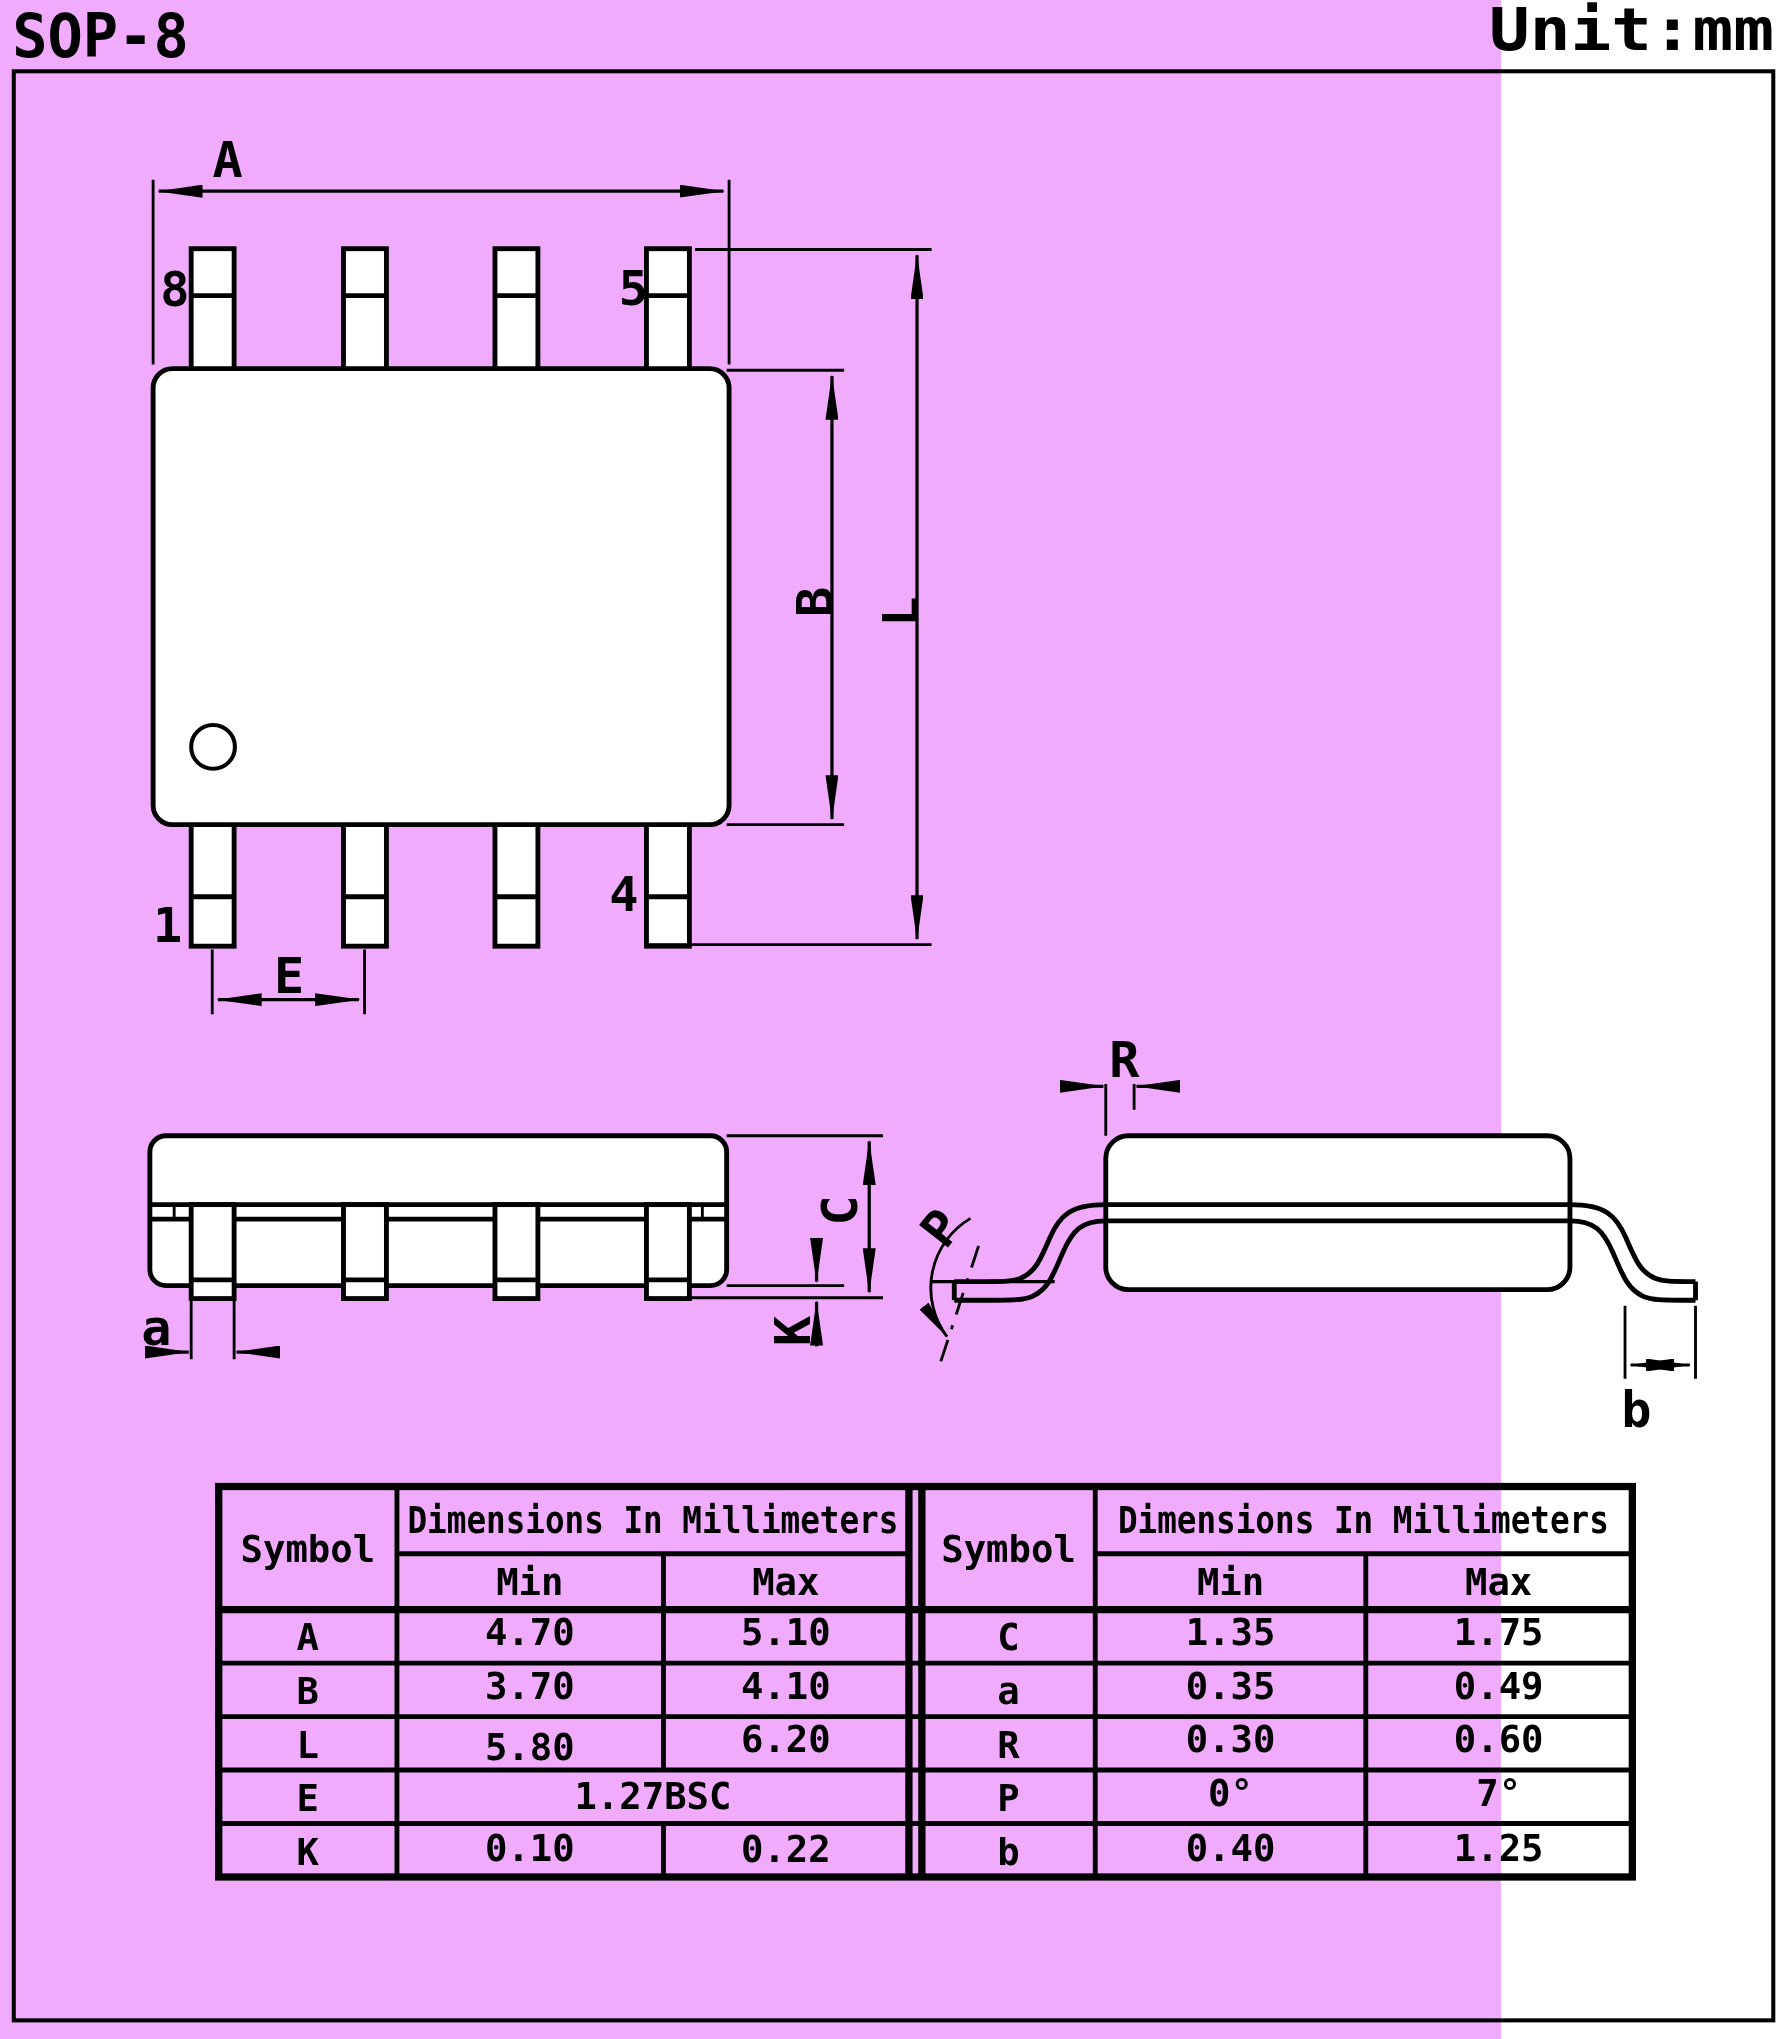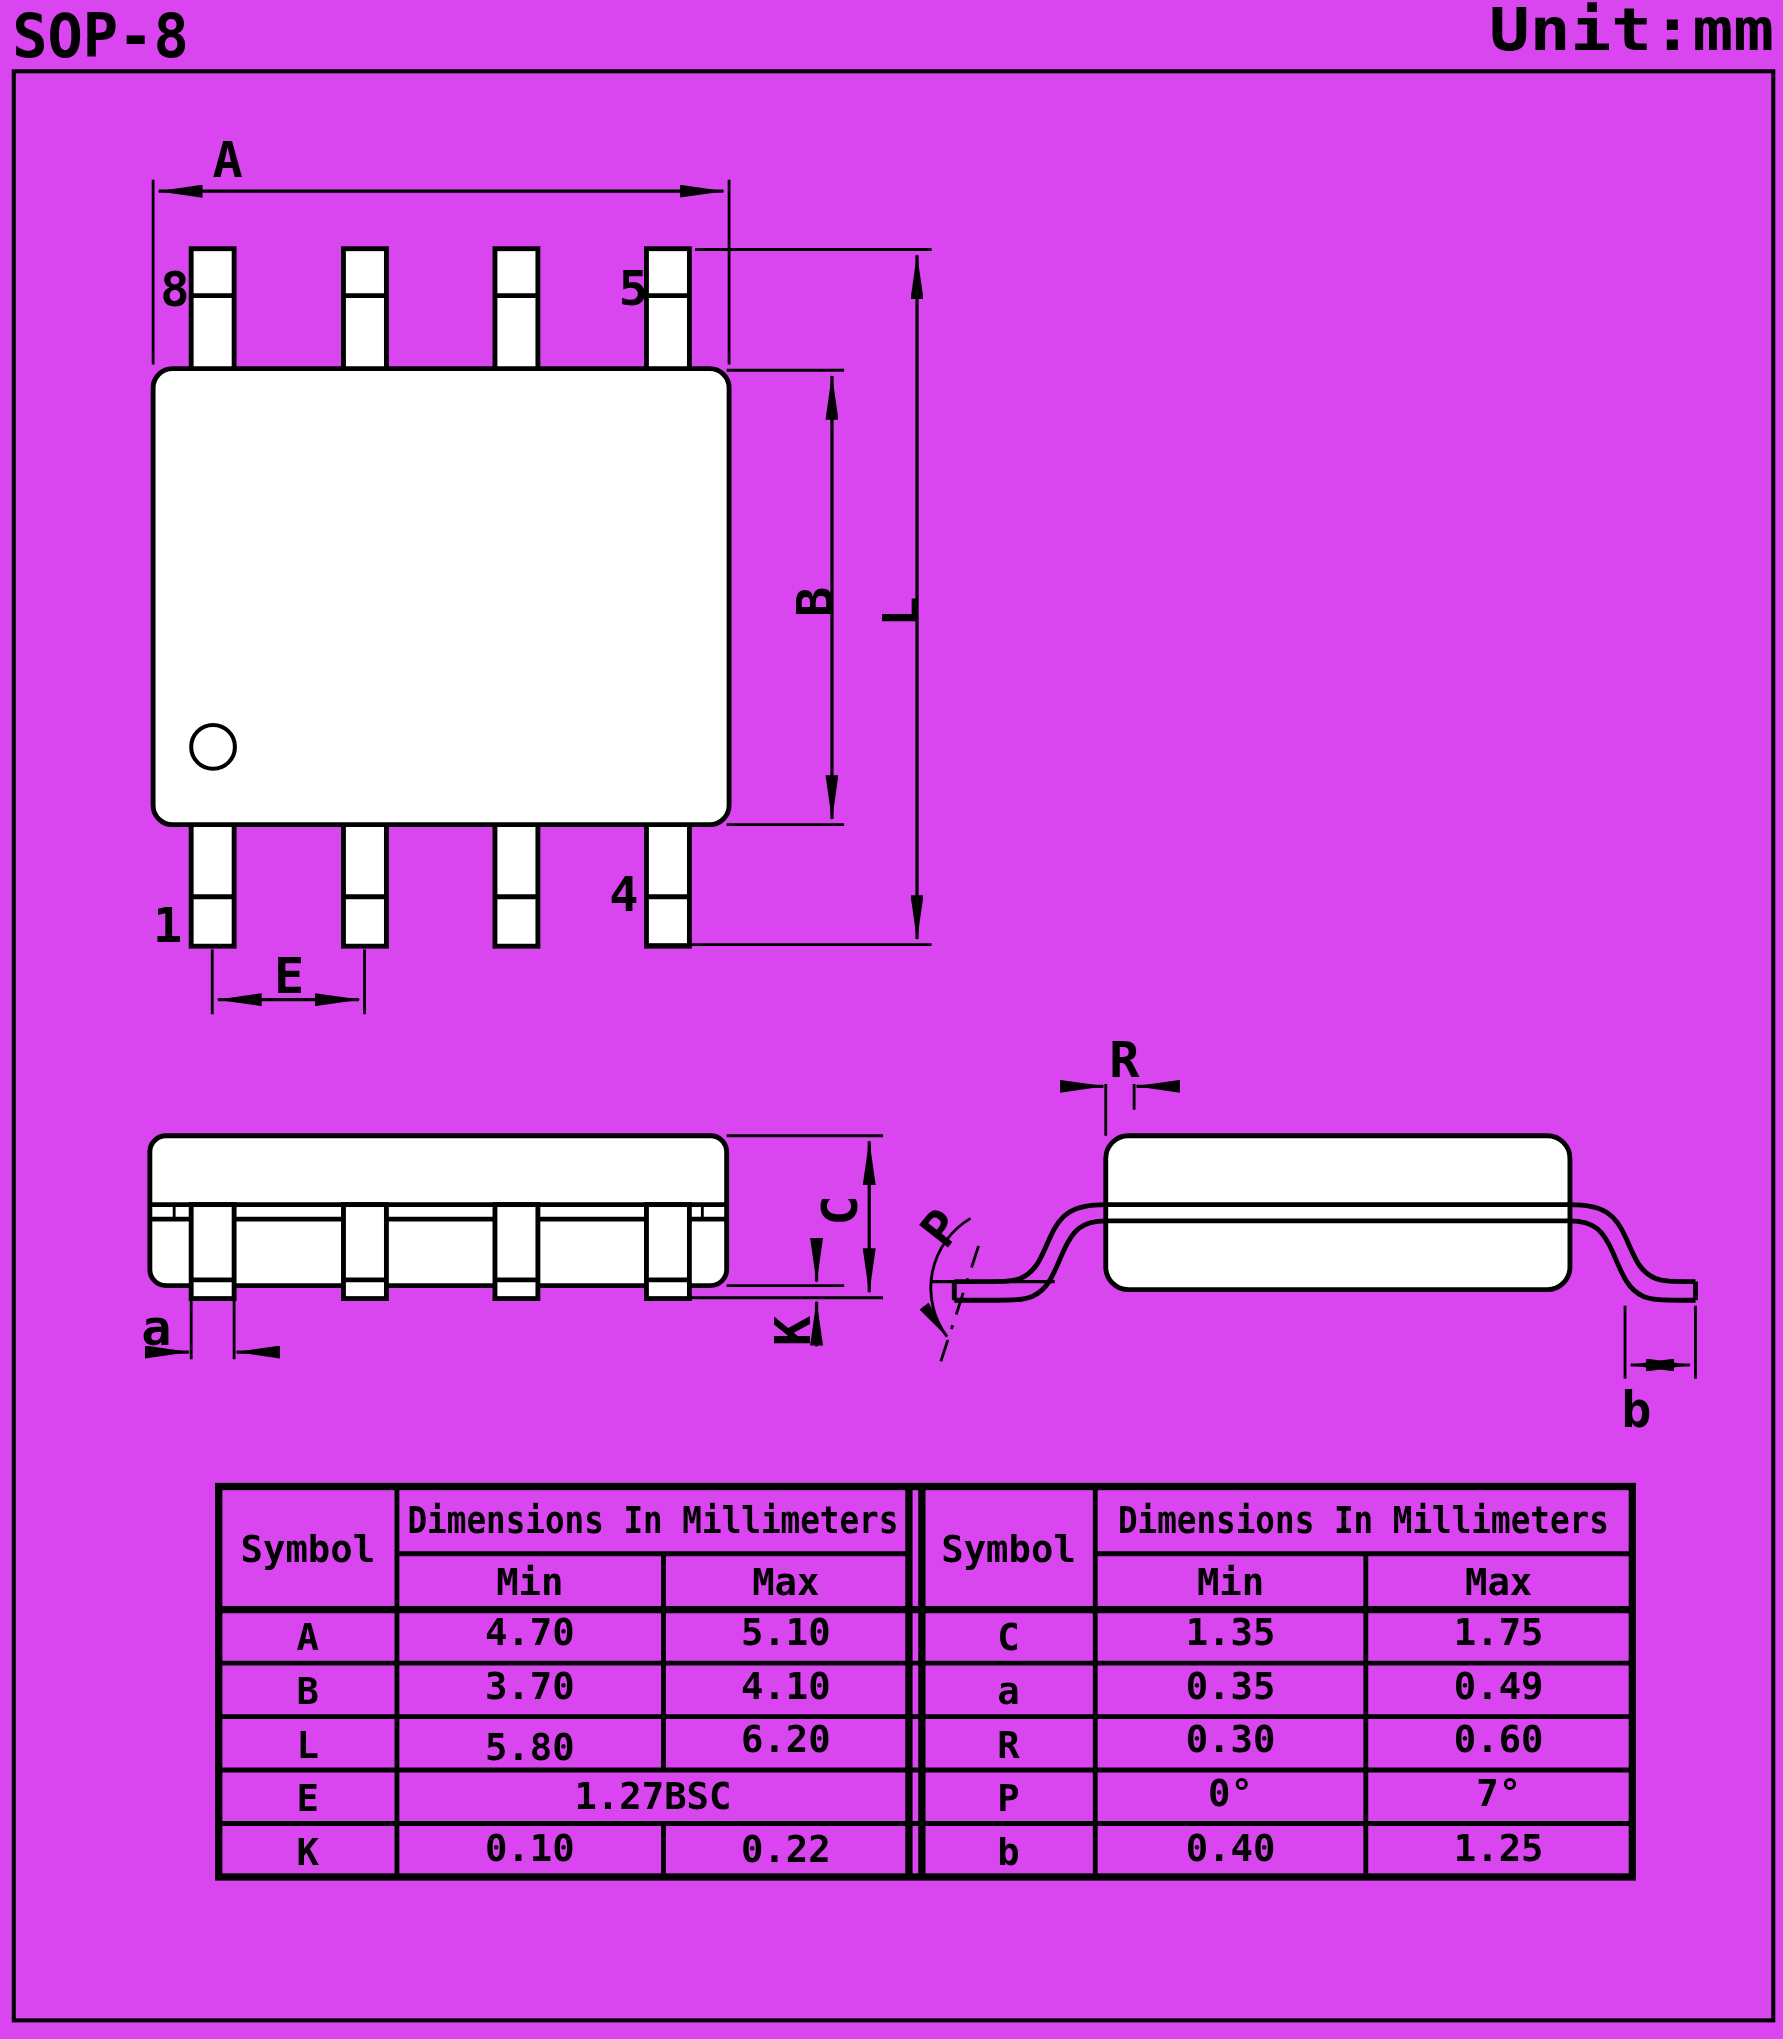--- a/index.html
+++ b/index.html
@@ -1,16 +1,16 @@
 <!DOCTYPE html>
 <html style="font-size:13px"><head>
 <meta charset="utf-8">
 <style>
   html,body{margin:0;padding:0;background:#ffffff;}
-  .page{width:1783px;height:2039px;position:relative;background:#d946ef;}
+  .page{width:1501px;height:2039px;position:relative;background:#f0abfc;}
   svg{display:block;}
   text{font-family:"DejaVu Sans Mono","Liberation Mono",monospace;fill:#000;}
   .title{font-size:74px;font-weight:bold;}
   .unit{font-size:72px;font-weight:bold;}
   .dim-label{font-size:62px;font-weight:bold;}
   .pin-label{font-size:60px;font-weight:bold;}
   .tbl-head{font-size:46px;font-weight:bold;}
   .tbl-val{font-size:46px;font-weight:bold;}
   .outline{fill:#fff;stroke:#000;stroke-width:6;}
   .thick{stroke:#000;stroke-width:6;fill:none;}

